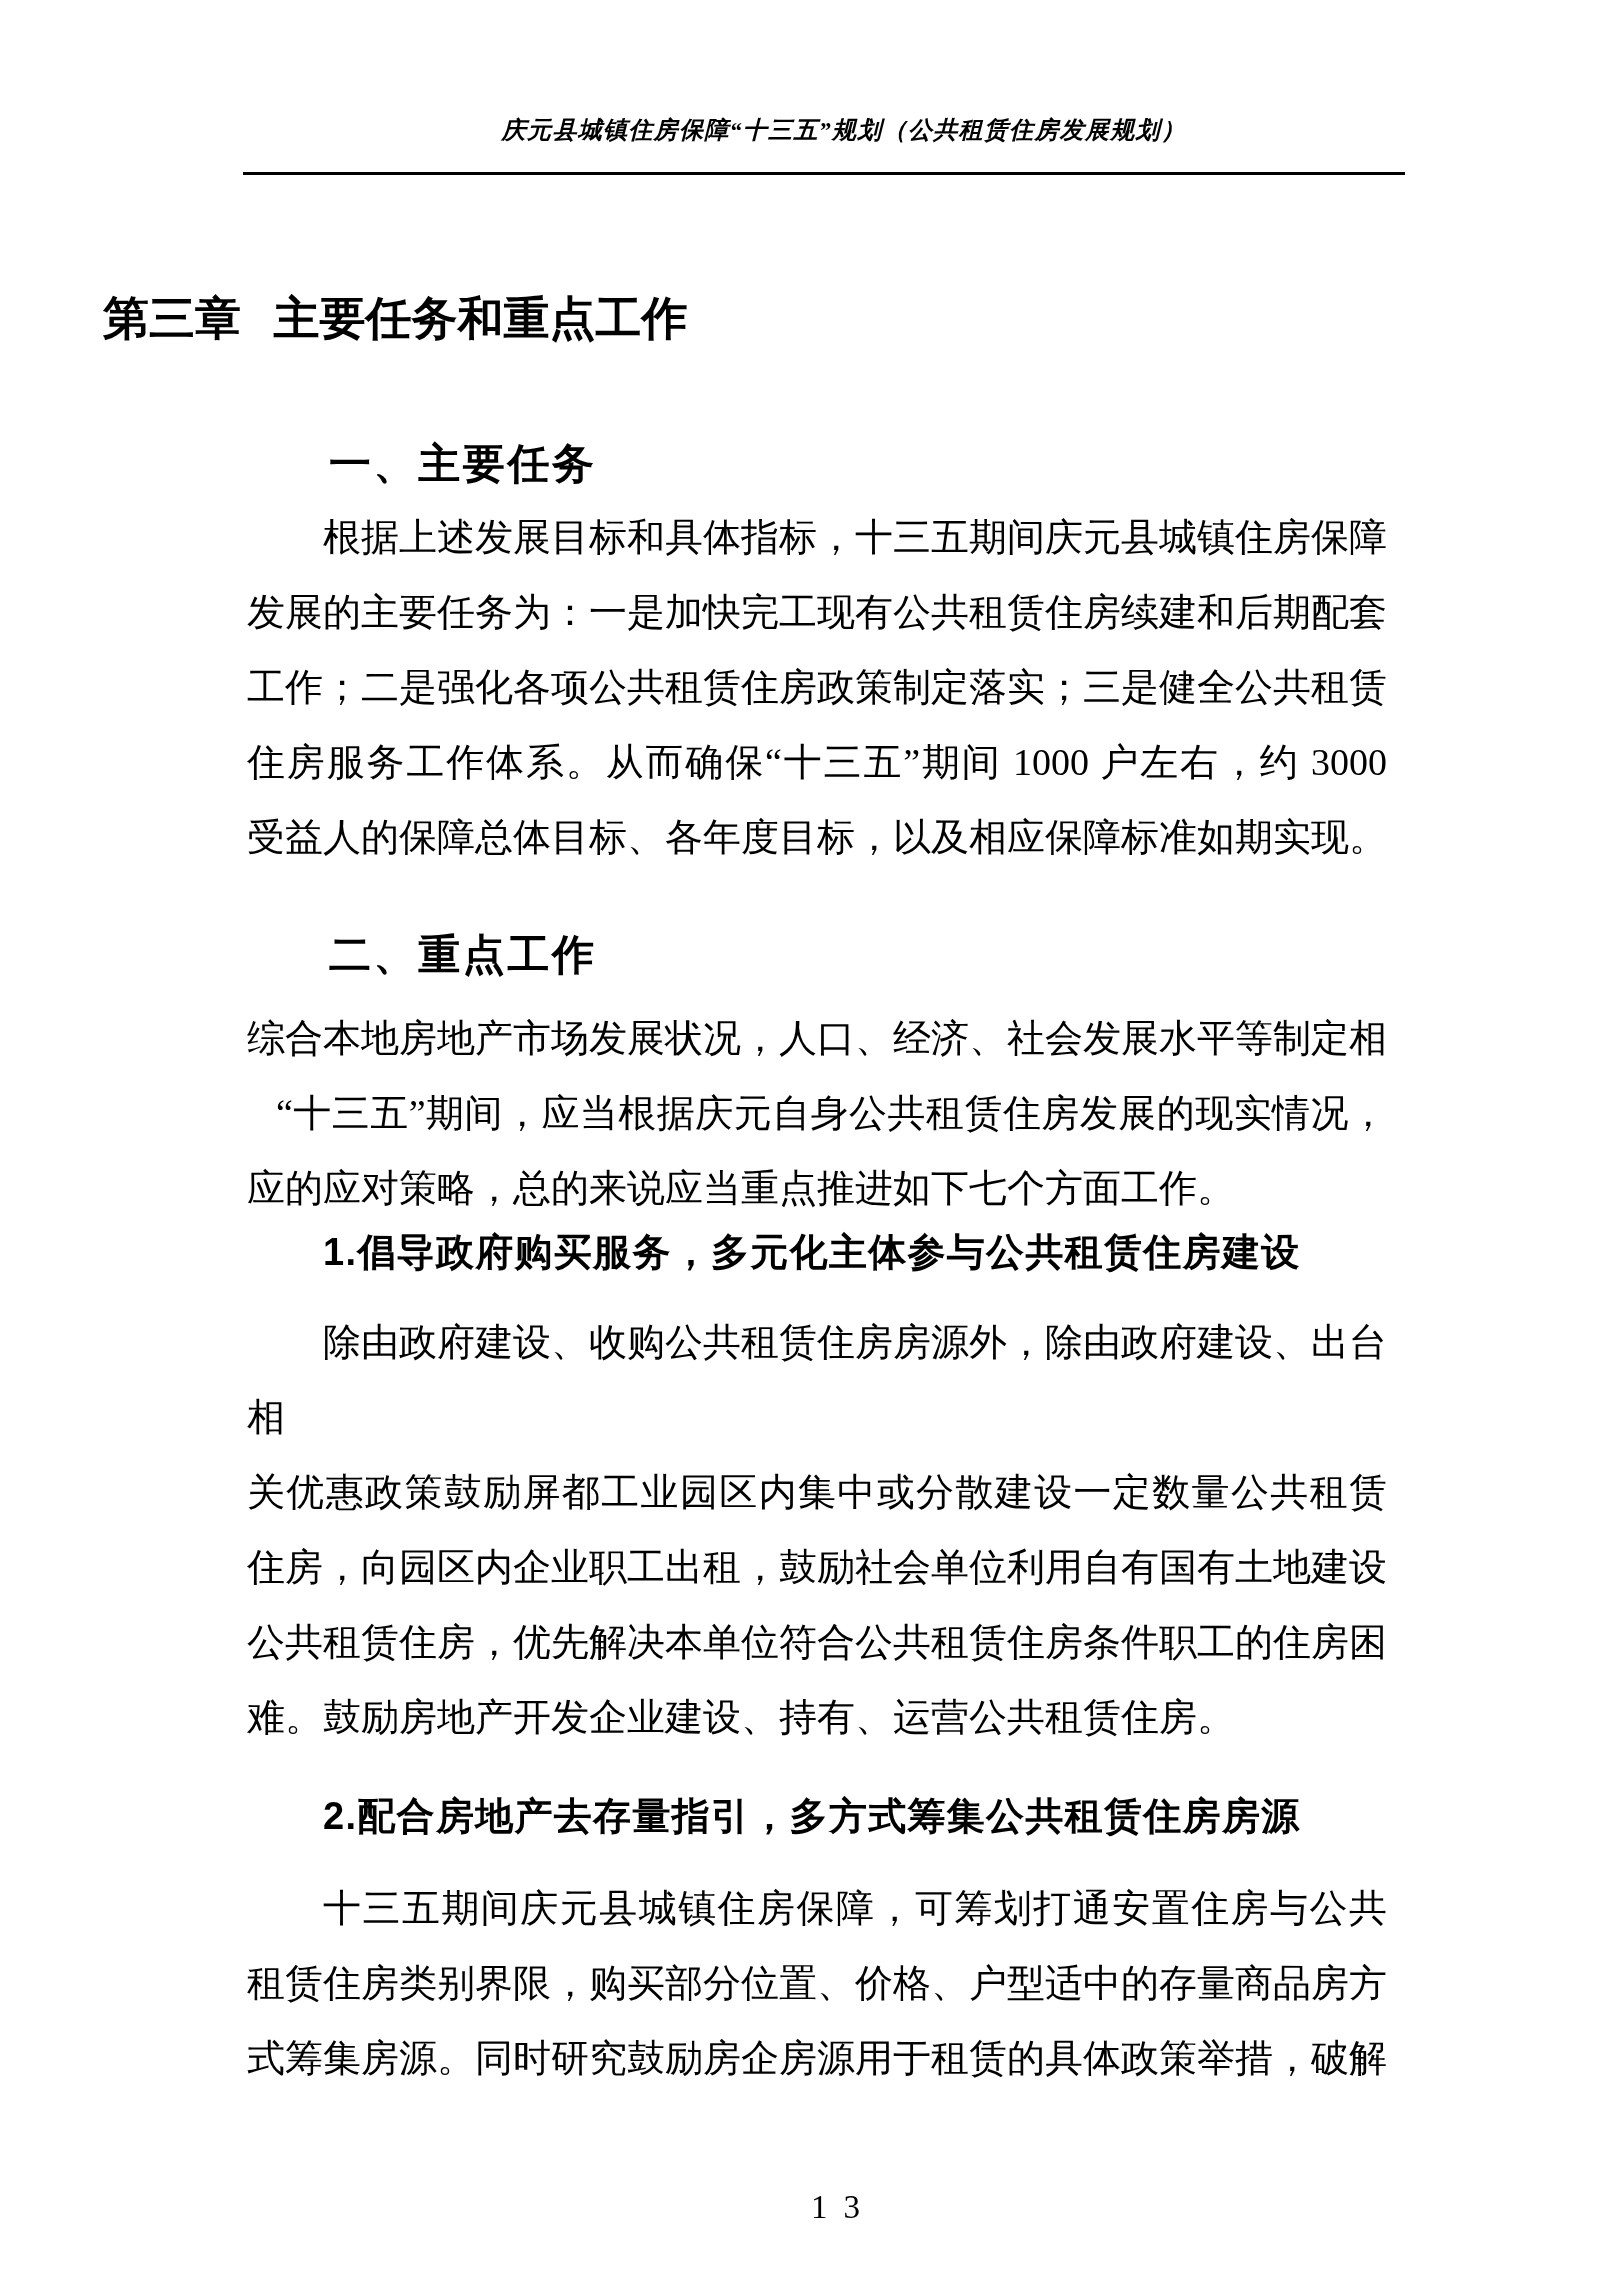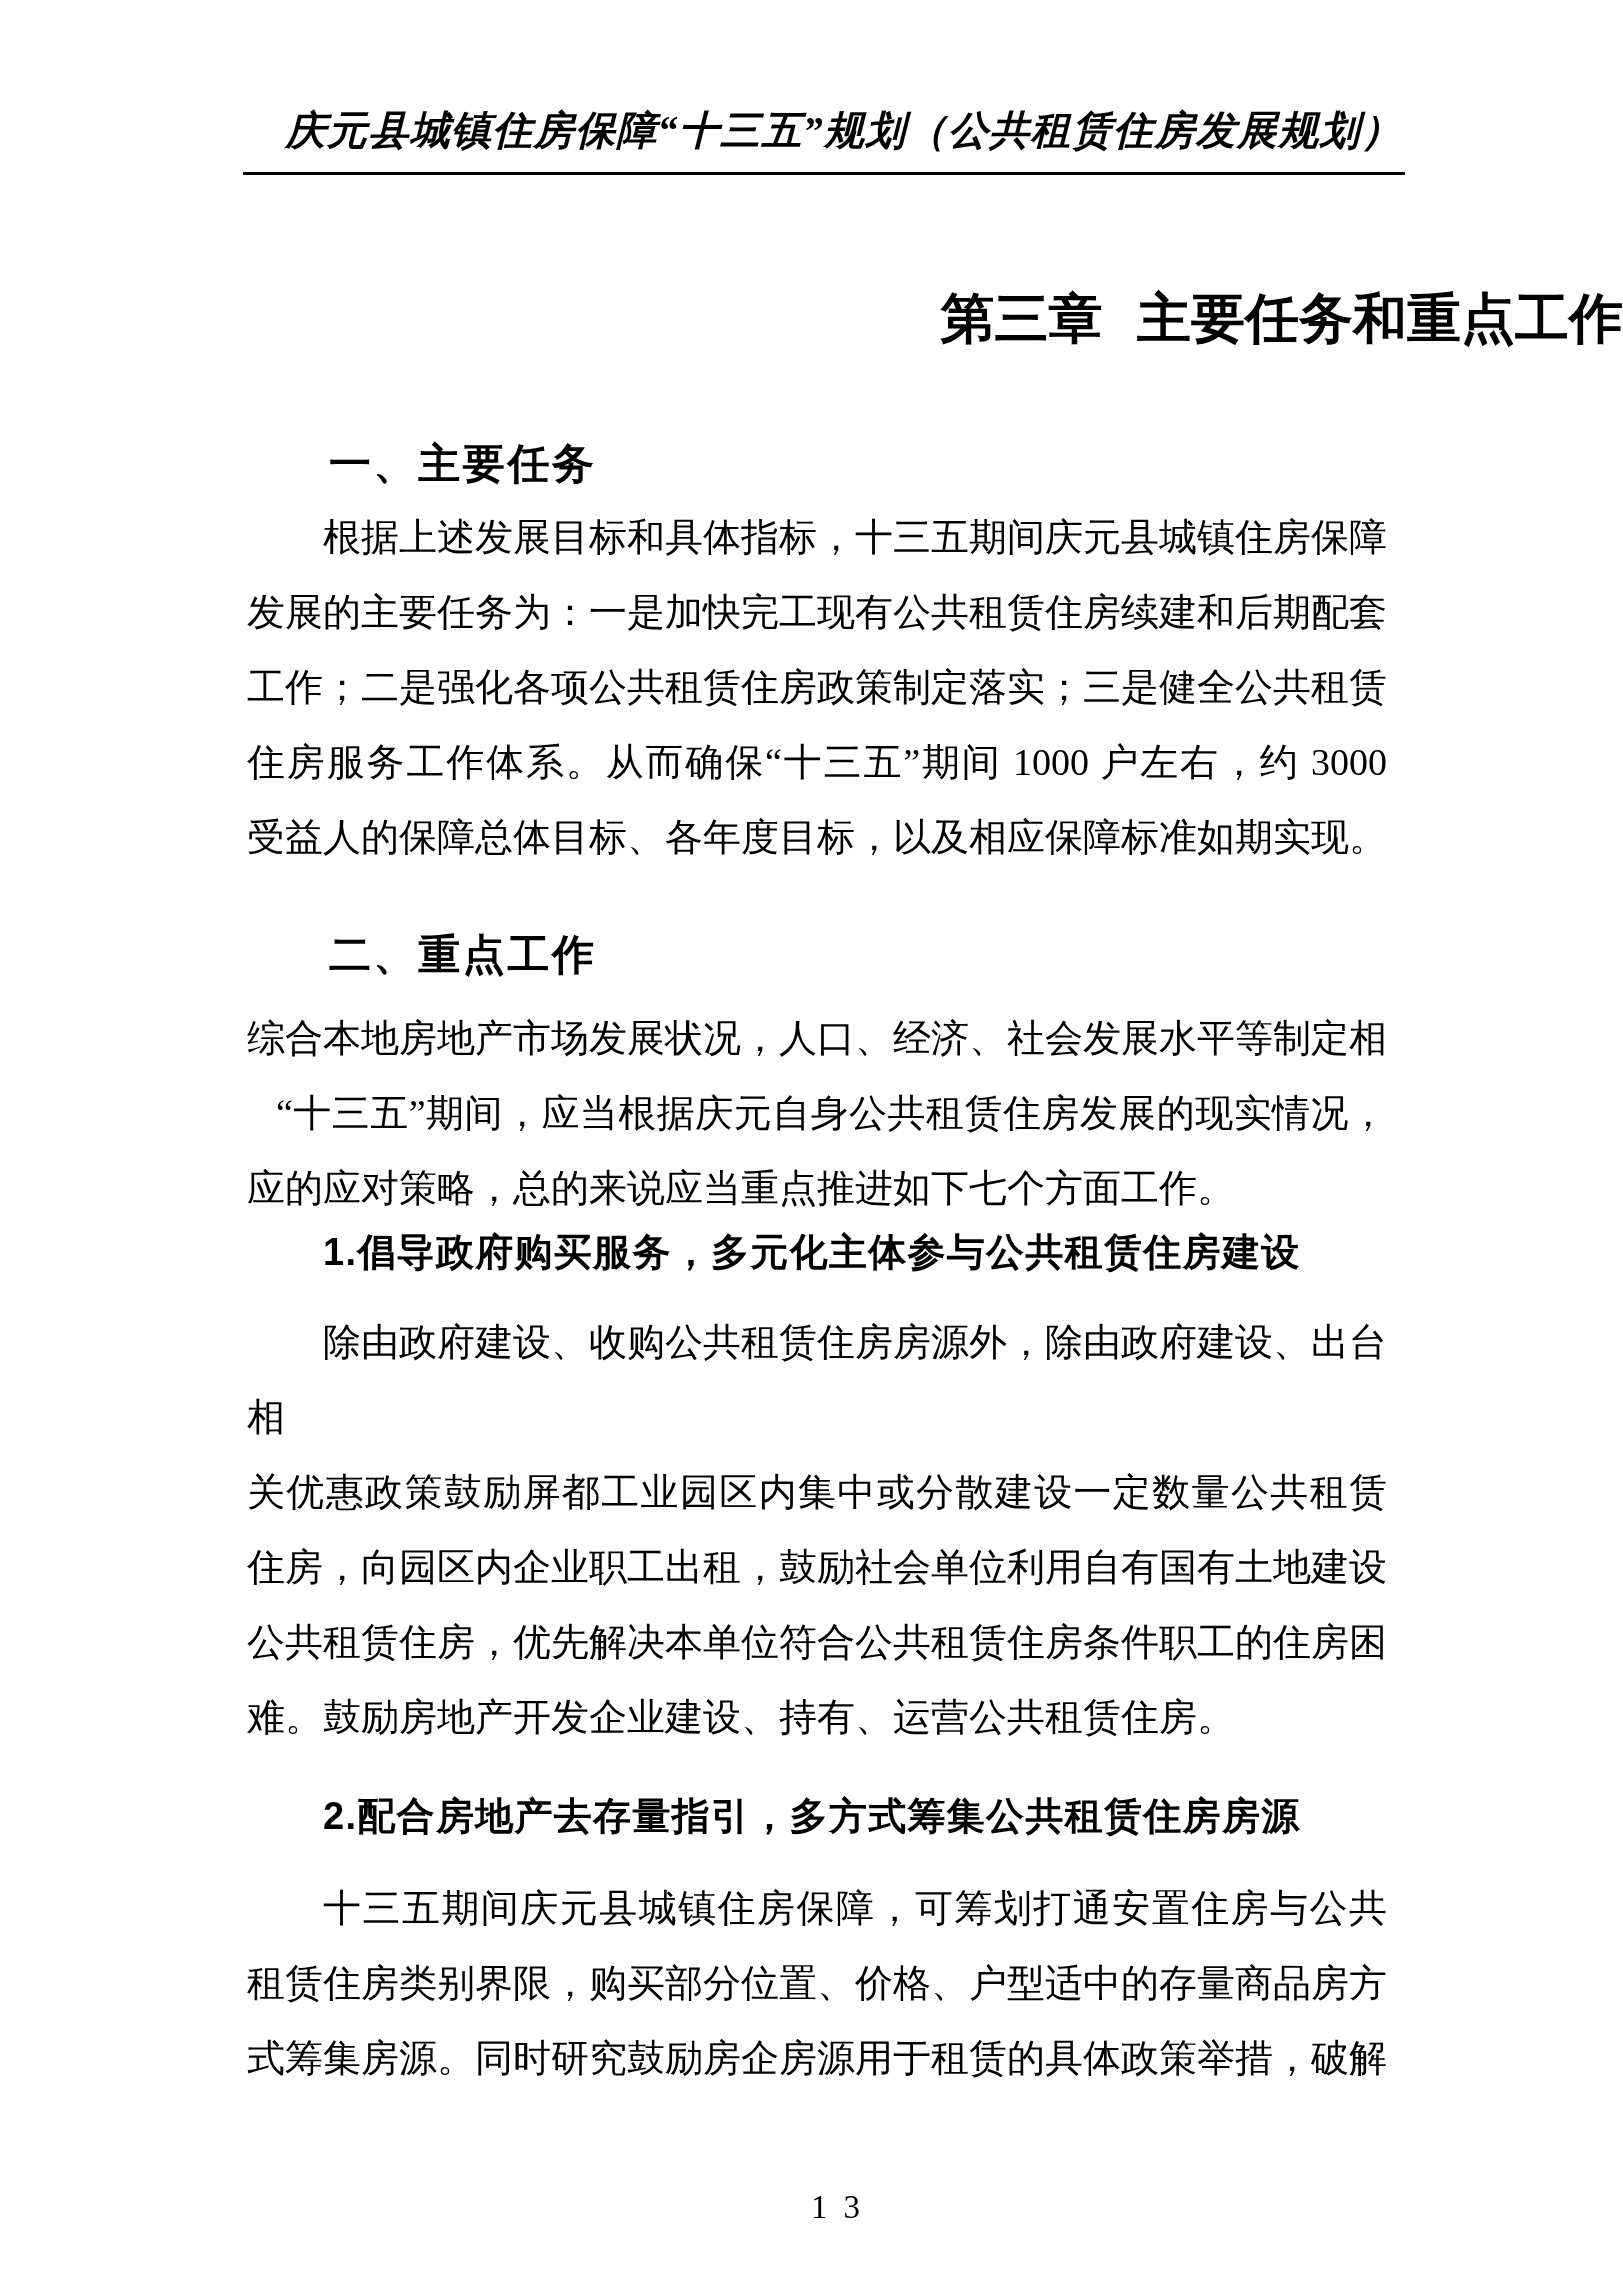--- a/index.html
+++ b/index.html
@@ -17,38 +17,38 @@
     font-family: "Liberation Serif", "DejaVu Serif", serif;
   }
   
   .header-title {
     margin-top: 111px;
     padding-left: 65px;
     text-align: center;
     font-family: "Liberation Serif", "DejaVu Serif", serif;
     font-style: italic;
     font-weight: bold;
-    font-size: 40px;
+    font-size: 24px;
     line-height: 39px;
     letter-spacing: 1.3px;
   }
   .header-rule {
     margin: 22px 0 0 243px;
     width: 1162px;
     height: 3.3px;
     background: #000000;
   }
   
   .chapter-title {
     margin: 111px 0 0 0;
     padding-left: 103px;
-    text-align: right;
+    text-align: left;
     font-family: "Liberation Sans", "DejaVu Sans", sans-serif;
     font-weight: bold;
-    font-size: 54px;
+    font-size: 46px;
     line-height: 65px;
     word-spacing: 19.6px;
   }
   
   .content {
     width: 1140px;
     margin-left: 247px;
   }
   .section-heading {
     font-family: "Liberation Sans", "DejaVu Sans", sans-serif;

